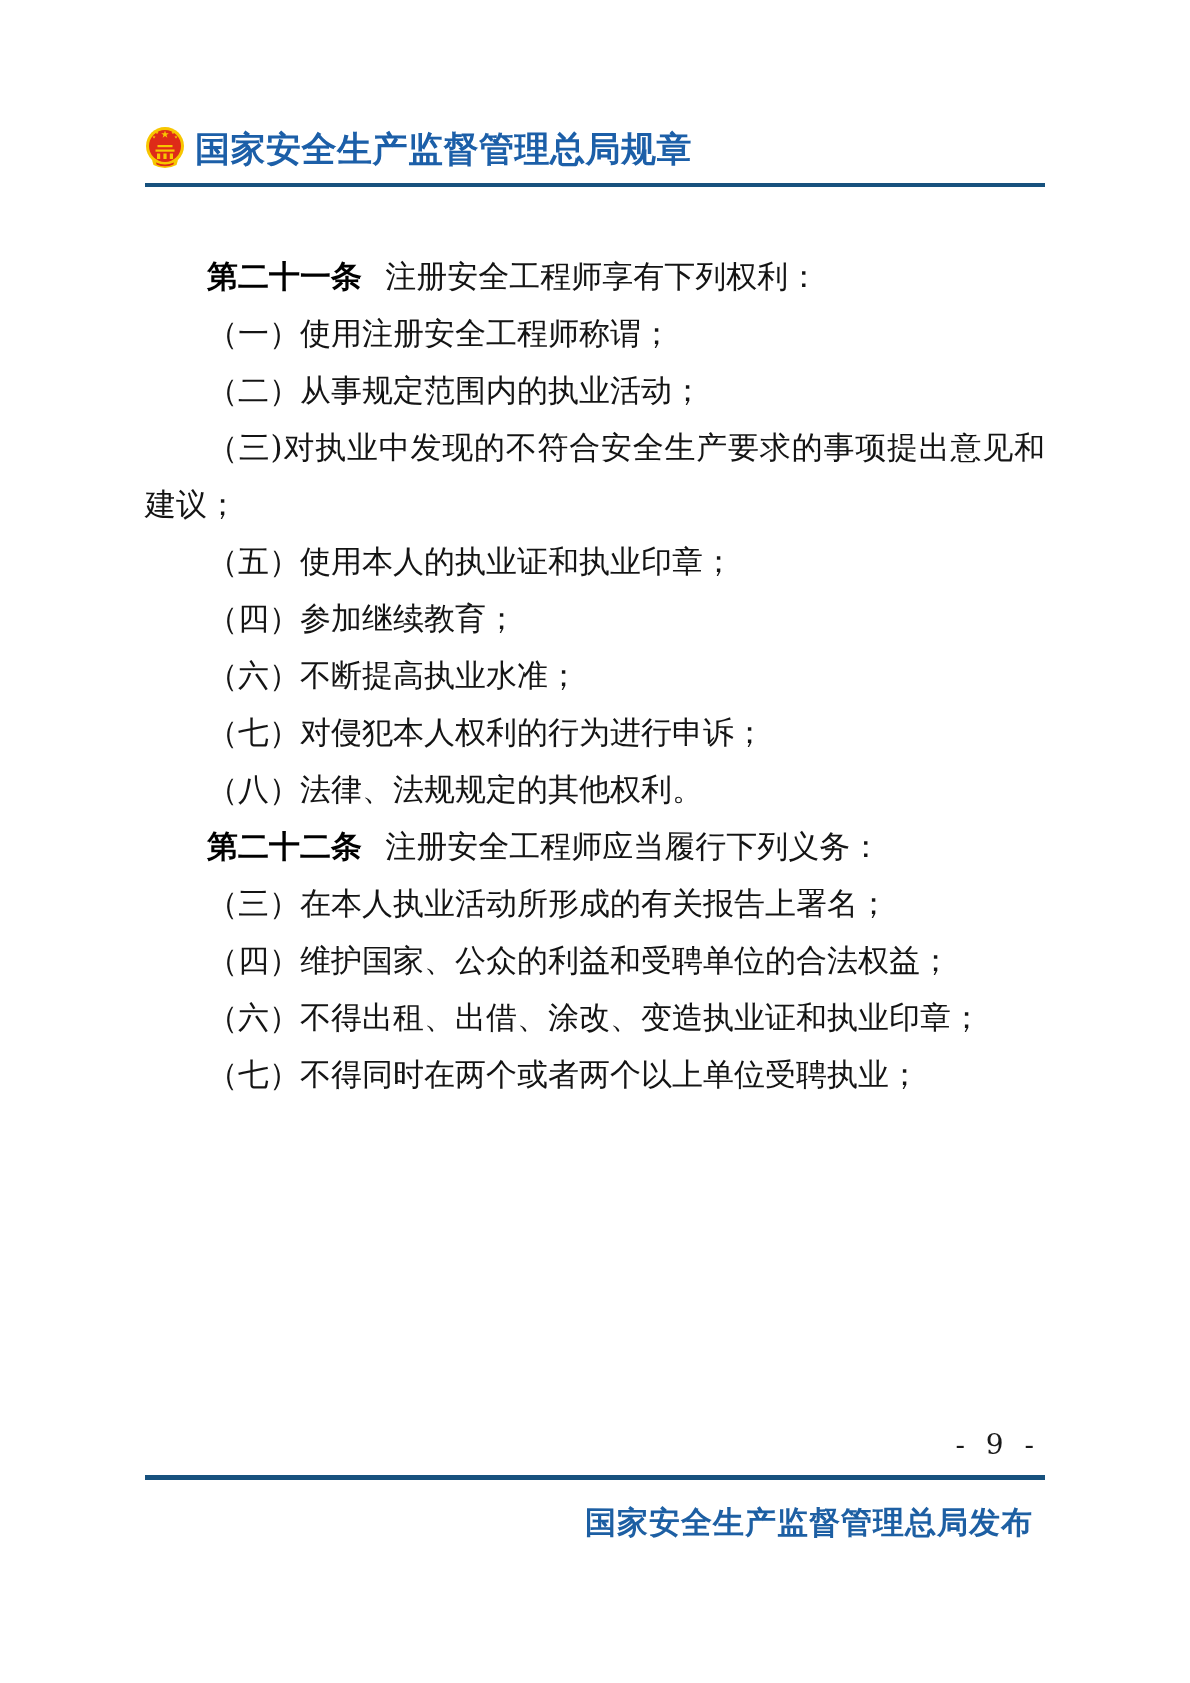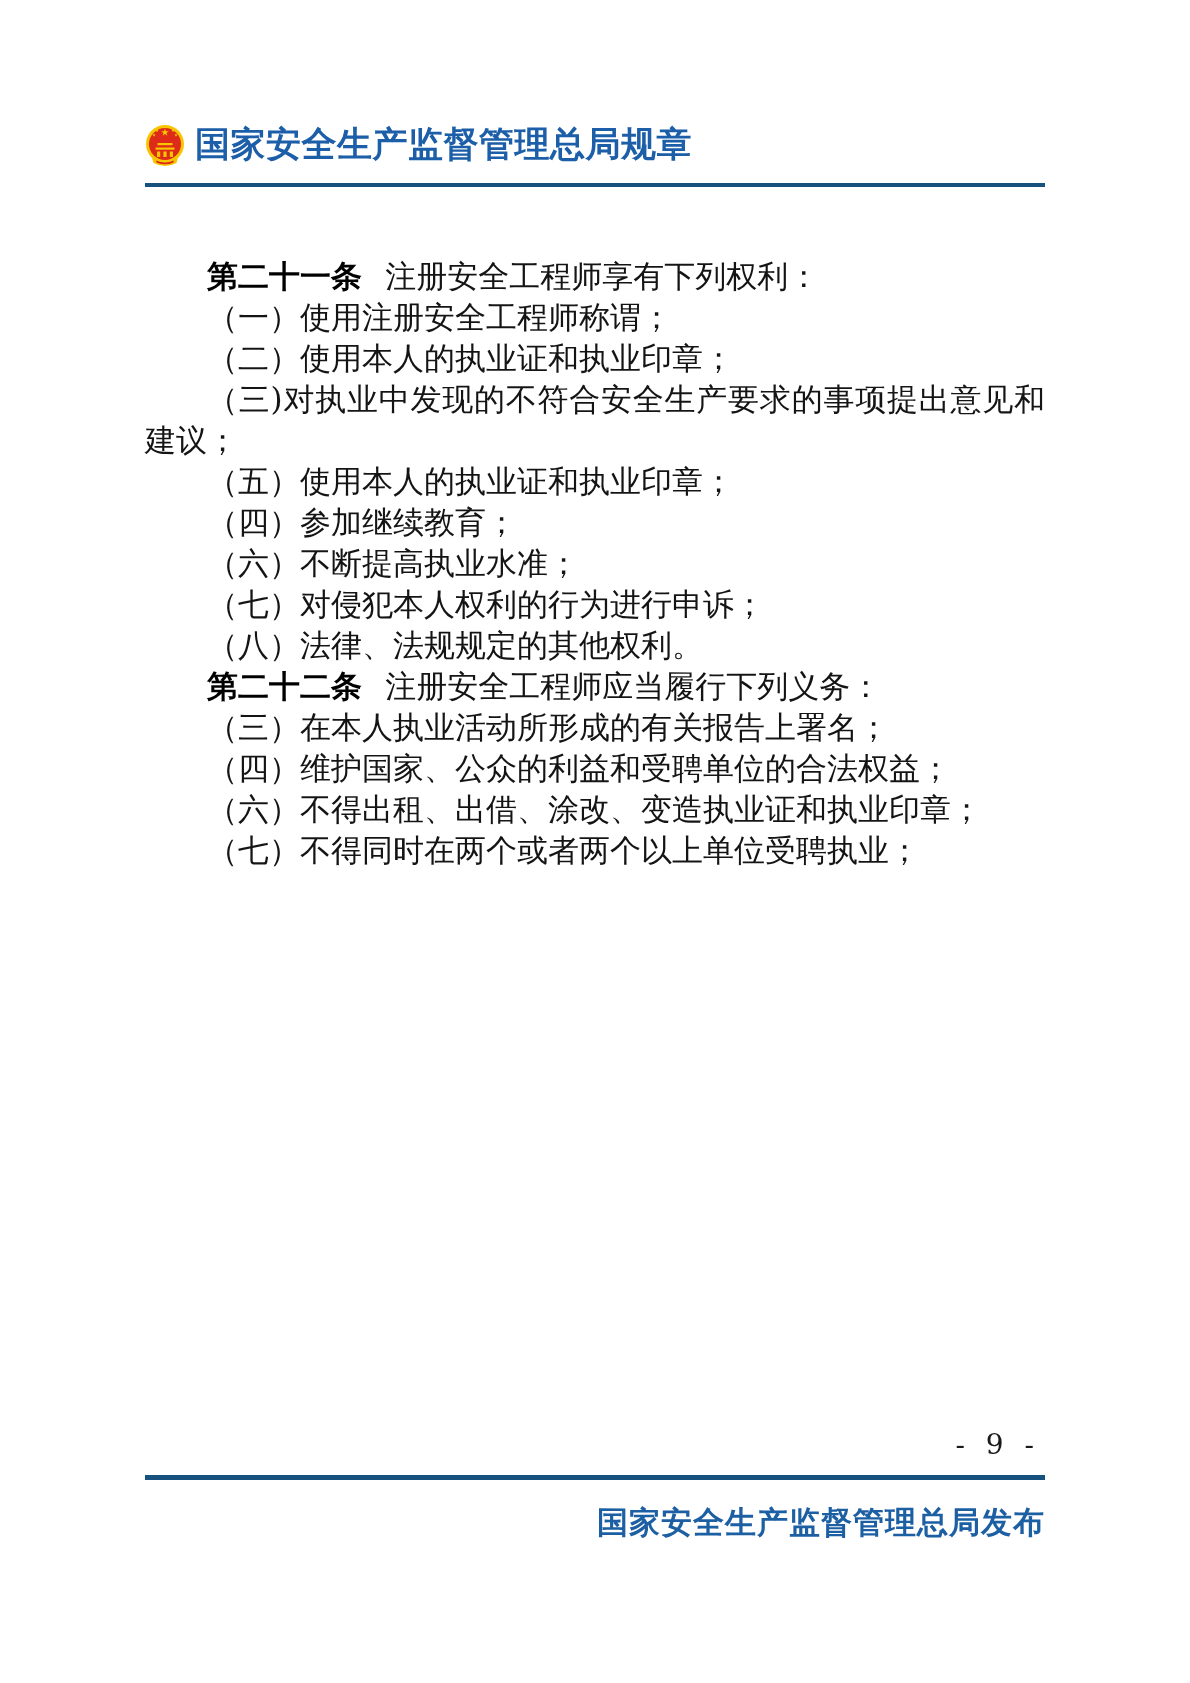--- a/index.html
+++ b/index.html
@@ -20,21 +20,21 @@
   }
   
   .doc-header {
     position: absolute;
     top: 121px;
     left: 0;
     right: 0;
   }
   .header-row {
     display: flex;
-    align-items: flex-start;
+    align-items: flex-end;
     gap: 10px;
     height: 52px;
   }
   .emblem {
     width: 40px;
     height: 50px;
     flex: 0 0 auto;
   }
   .header-title {
     font-family: "Liberation Sans", sans-serif;
@@ -45,25 +45,25 @@
     white-space: nowrap;
   }
   .header-rule {
     margin-top: 10px;
     height: 4px;
     background: #17517E;
   }
   
   .doc-body {
     position: absolute;
-    top: 256px;
+    top: 248px;
     left: 0;
     right: 0;
     font-size: 31px;
-    line-height: 41px;
+    line-height: 57px;
     color: #141414;
     text-align: justify;
   }
   .doc-body p {
     margin: 0;
     text-indent: 2em;
   }
   .para-label {
     font-family: "Liberation Sans", sans-serif;
     font-weight: 700;
@@ -85,21 +85,21 @@
   .footer-rule {
     position: absolute;
     left: 0;
     right: 0;
     top: 1475px;
     height: 5px;
     background: #17517E;
   }
   .footer-publisher {
     position: absolute;
-    right: 0;
+    right: 12px;
     top: 1502px;
     font-family: "Liberation Sans", sans-serif;
     font-weight: 700;
     font-size: 31px;
     letter-spacing: 1px;
     color: #1D5FA3;
     white-space: nowrap;
   }
 </style>
 </head>
@@ -129,21 +129,21 @@
         <path d="M11,39.5 Q20,43.5 29,39.5 L28.4,41.4 Q20,45.2 11.6,41.4 Z" fill="#DE2A18"></path>
       </svg>
       <div class="header-title">国家安全生产监督管理总局规章</div>
     </div>
     <div class="header-rule"></div>
   </div>
 
   <div class="doc-body">
     <p><span class="para-label">第二十一条</span><span>注册安全工程师享有下列权利：</span></p>
     <p><span class="para-label"></span><span>（一）使用注册安全工程师称谓；</span></p>
-    <p><span class="para-label"></span><span>（二）使用本人的执业证和执业印章；</span></p>
+    <p><span class="para-label"></span><span>（二）从事规定范围内的执业活动；</span></p>
     <p><span class="para-label"></span><span>（三)对执业中发现的不符合安全生产要求的事项提出意见和建议；</span></p>
     <p><span class="para-label"></span><span>（五）使用本人的执业证和执业印章；</span></p>
     <p><span class="para-label"></span><span>（四）参加继续教育；</span></p>
     <p><span class="para-label"></span><span>（六）不断提高执业水准；</span></p>
     <p><span class="para-label"></span><span>（七）对侵犯本人权利的行为进行申诉；</span></p>
     <p><span class="para-label"></span><span>（八）法律、法规规定的其他权利。</span></p>
     <p><span class="para-label">第二十二条</span><span>注册安全工程师应当履行下列义务：</span></p>
     <p><span class="para-label"></span><span>（三）在本人执业活动所形成的有关报告上署名；</span></p>
     <p><span class="para-label"></span><span>（四）维护国家、公众的利益和受聘单位的合法权益；</span></p>
     <p><span class="para-label"></span><span>（六）不得出租、出借、涂改、变造执业证和执业印章；</span></p>

